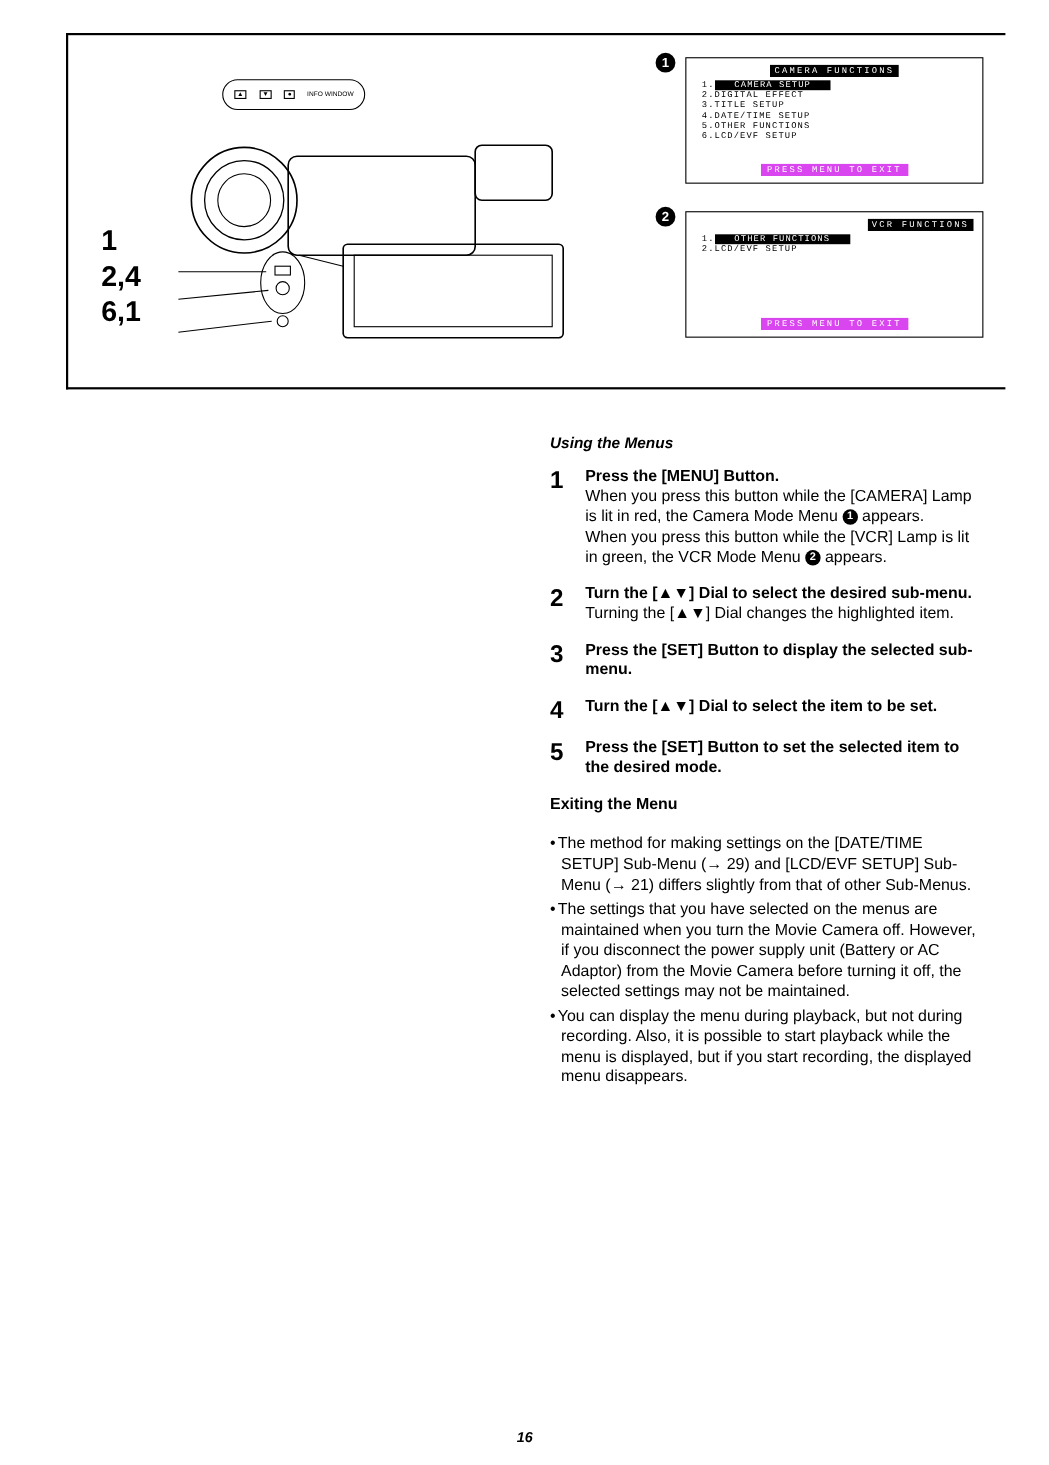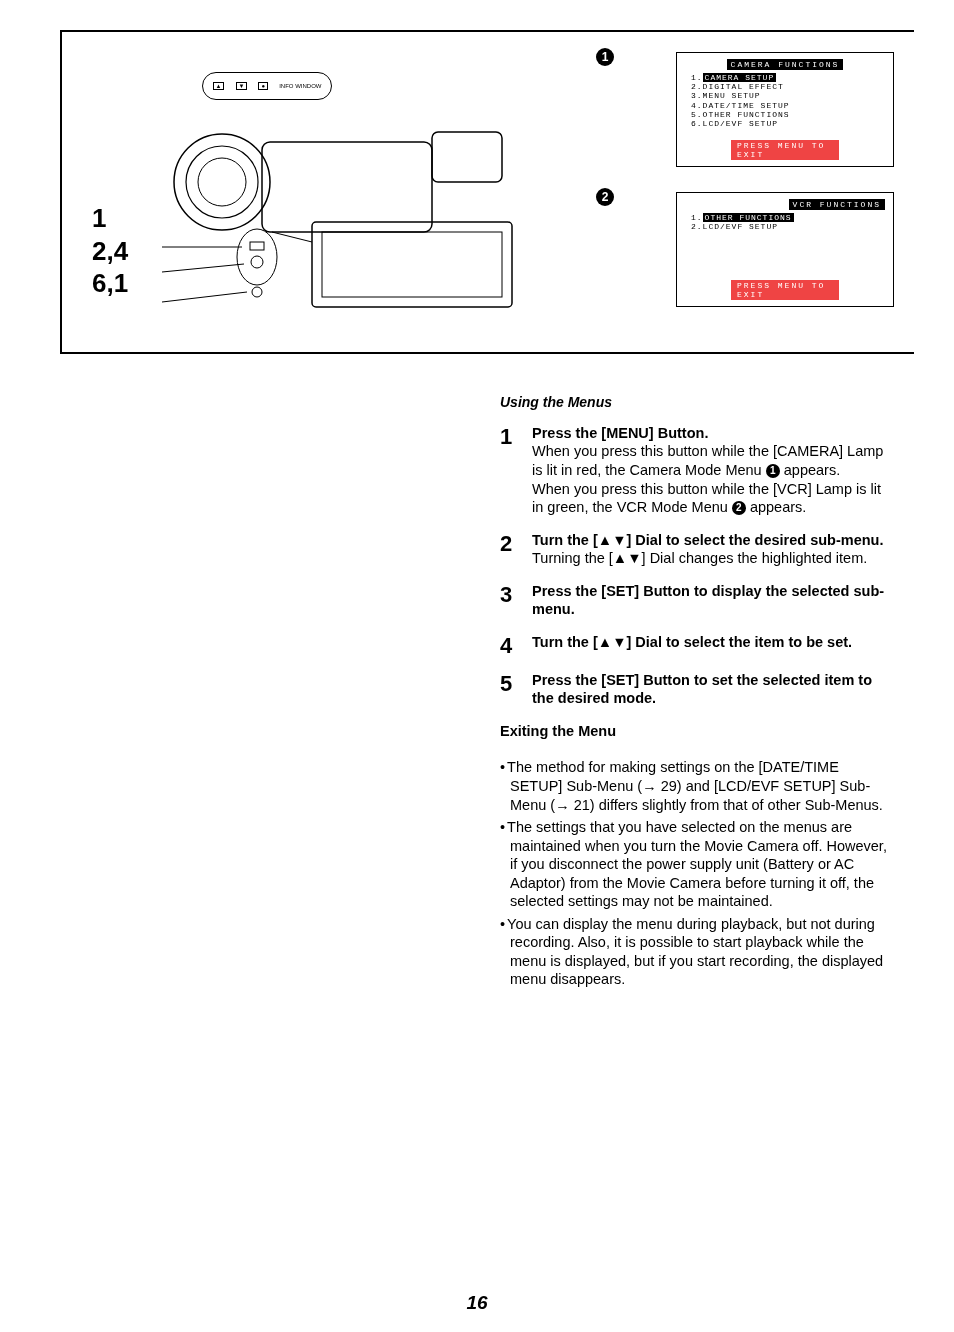--- a/index.html
+++ b/index.html
@@ -59,45 +59,45 @@
     left: 30px;
     top: 170px;
     font-family: Arial, sans-serif;
     font-weight: bold;
     font-size: 26px;
     line-height: 1.25;
   }
   .menu-screen {
     position:absolute;
     border:1.5px solid #000;
-    width:218px;
+    width:271px;
     height:115px;
     right:20px;
     box-sizing:border-box;
     padding:6px 8px;
     font-family: "Courier New", monospace;
     font-size:8px;
     letter-spacing:1px;
   }
   .menu-screen.one { top:20px; }
   .menu-screen.two { top:160px; }
   .menu-header {
     background:#000;color:#fff;
     display:inline-block;
     padding:1px 4px;
     font-size:8px;
     letter-spacing:2px;
     margin-bottom:3px;
   }
   .menu-list { margin-left:6px; line-height:1.15; }
-  .menu-hl { background:#000;color:#fff;padding:0 2px; }
+  .menu-hl { background:#000;color:#fff;padding:0 18px; }
   .menu-footer {
     position:absolute;
     bottom:6px;left:50%;transform:translateX(-50%);
-    background:#ef4444;color:#fff;
+    background:#d946ef;color:#fff;
     padding:1px 6px;font-size:8px;letter-spacing:2px;
   }
   .badge-out {
     position:absolute;
     width:18px;height:18px;
     background:#000;color:#fff;border-radius:50%;
     font-size:12px;font-weight:bold;text-align:center;line-height:18px;
   }
   .content {
     margin-left: 440px;
@@ -154,21 +154,21 @@
     content:"•";
     margin-right:2px;
   }
   .page-num {
     position:absolute;
     bottom:18px;
     left:50%;
     transform:translateX(-50%);
     font-weight:bold;
     font-style:italic;
-    font-size:19px;
+    font-size:13px;
   }
 </style>
 </head>
 <body>
 
 <div class="page">
 
   <div class="diagram-box">
 
     <div class="camera-drawing">
@@ -204,21 +204,21 @@
     </div>
 
     <span class="badge-out" style="top:16px;right:300px;">1</span>
     <span class="badge-out" style="top:156px;right:300px;">2</span>
 
     <div class="menu-screen one">
       <div style="text-align:center"><span class="menu-header">CAMERA FUNCTIONS</span></div>
       <div class="menu-list">
         <div><span>1.</span><span class="menu-hl">CAMERA SETUP</span></div>
         <div><span>2.</span><span>DIGITAL EFFECT</span></div>
-        <div><span>3.</span><span>MENU SETUP</span></div>
+        <div><span>3.</span><span>TITLE SETUP</span></div>
         <div><span>4.</span><span>DATE/TIME SETUP</span></div>
         <div><span>5.</span><span>OTHER FUNCTIONS</span></div>
         <div><span>6.</span><span>LCD/EVF SETUP</span></div>
       </div>
       <div class="menu-footer">PRESS MENU TO EXIT</div>
     </div>
 
     <div class="menu-screen two">
       <div style="text-align:right"><span class="menu-header">VCR FUNCTIONS</span></div>
       <div class="menu-list">

